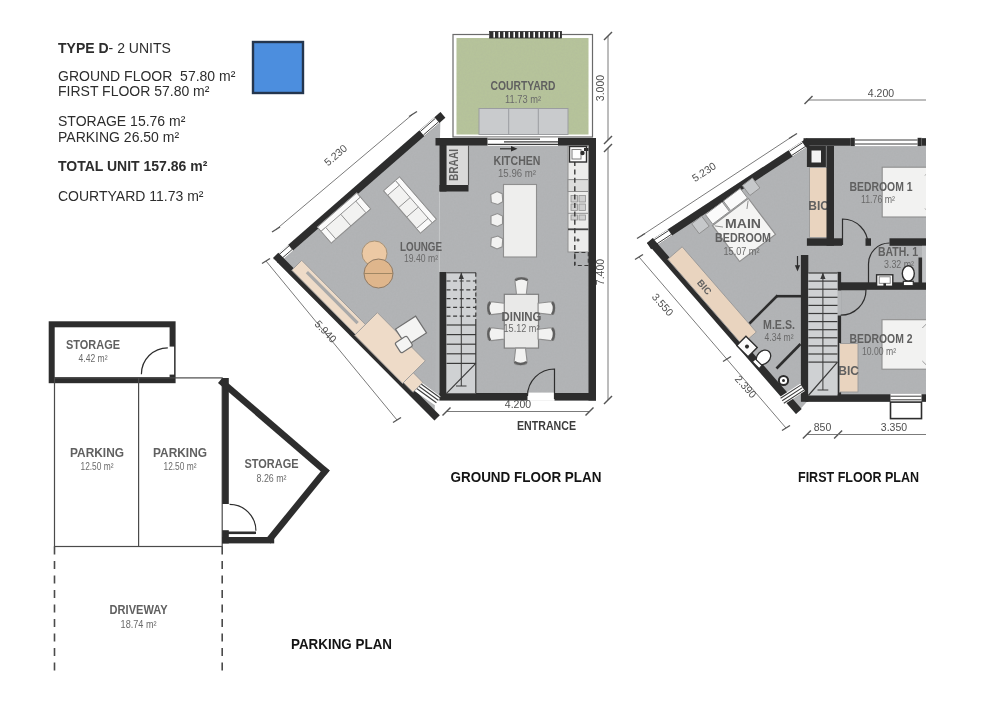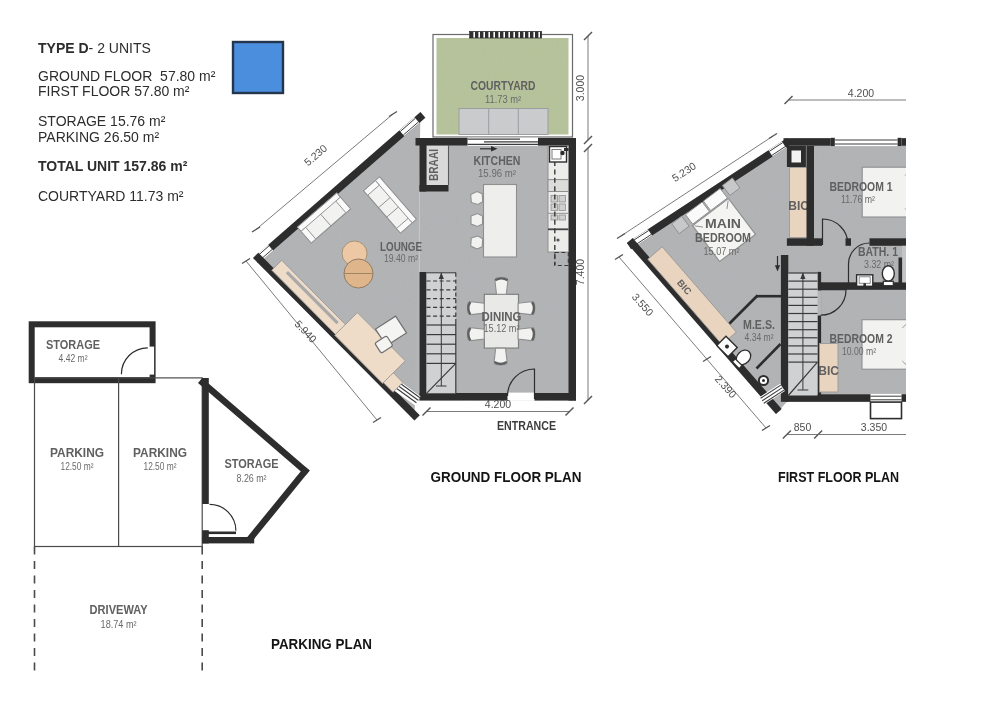--- a/index.html
+++ b/index.html
@@ -1,16 +1,16 @@
 <!DOCTYPE html>
 <html><head>
 <meta charset="utf-8">
 <style>
 html,body{margin:0;padding:0;background:#fff;}
-#page{position:relative;width:906px;height:706px;background:#14b8a6;overflow:hidden;}
+#page{position:relative;width:906px;height:706px;background:#14b8a6;overflow:hidden;margin-left:20px;}
 text{font-family:"Liberation Sans",sans-serif;}
 .rl{font-weight:bold;font-size:12px;fill:#606060;text-anchor:middle;}
 .ra{font-size:10.2px;fill:#6a6a6a;text-anchor:middle;}
 .dim{font-size:10.5px;fill:#4f4f4f;text-anchor:middle;}
 .ttl{font-weight:bold;font-size:15.5px;fill:#141414;text-anchor:middle;}
 .info{font-size:14px;fill:#2d2d2d;}
 .b{font-weight:bold;}
 .w{fill:#2d2d2d;}
 .dl{stroke:#7b7b7b;stroke-width:1;fill:none;}
 .tick{stroke:#555;stroke-width:1.4;}

